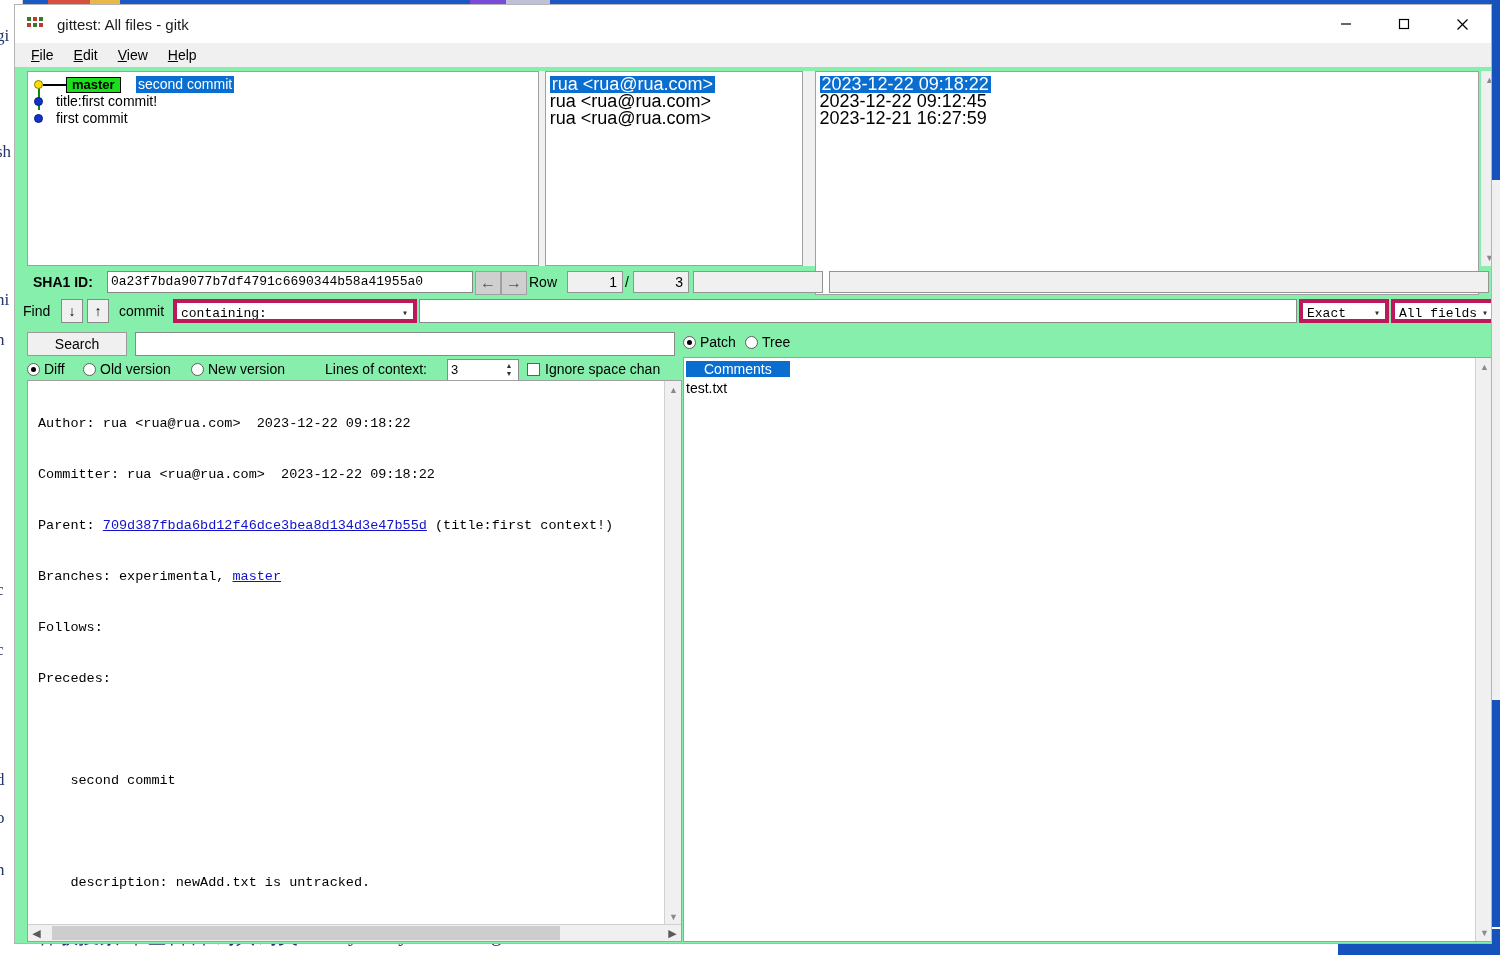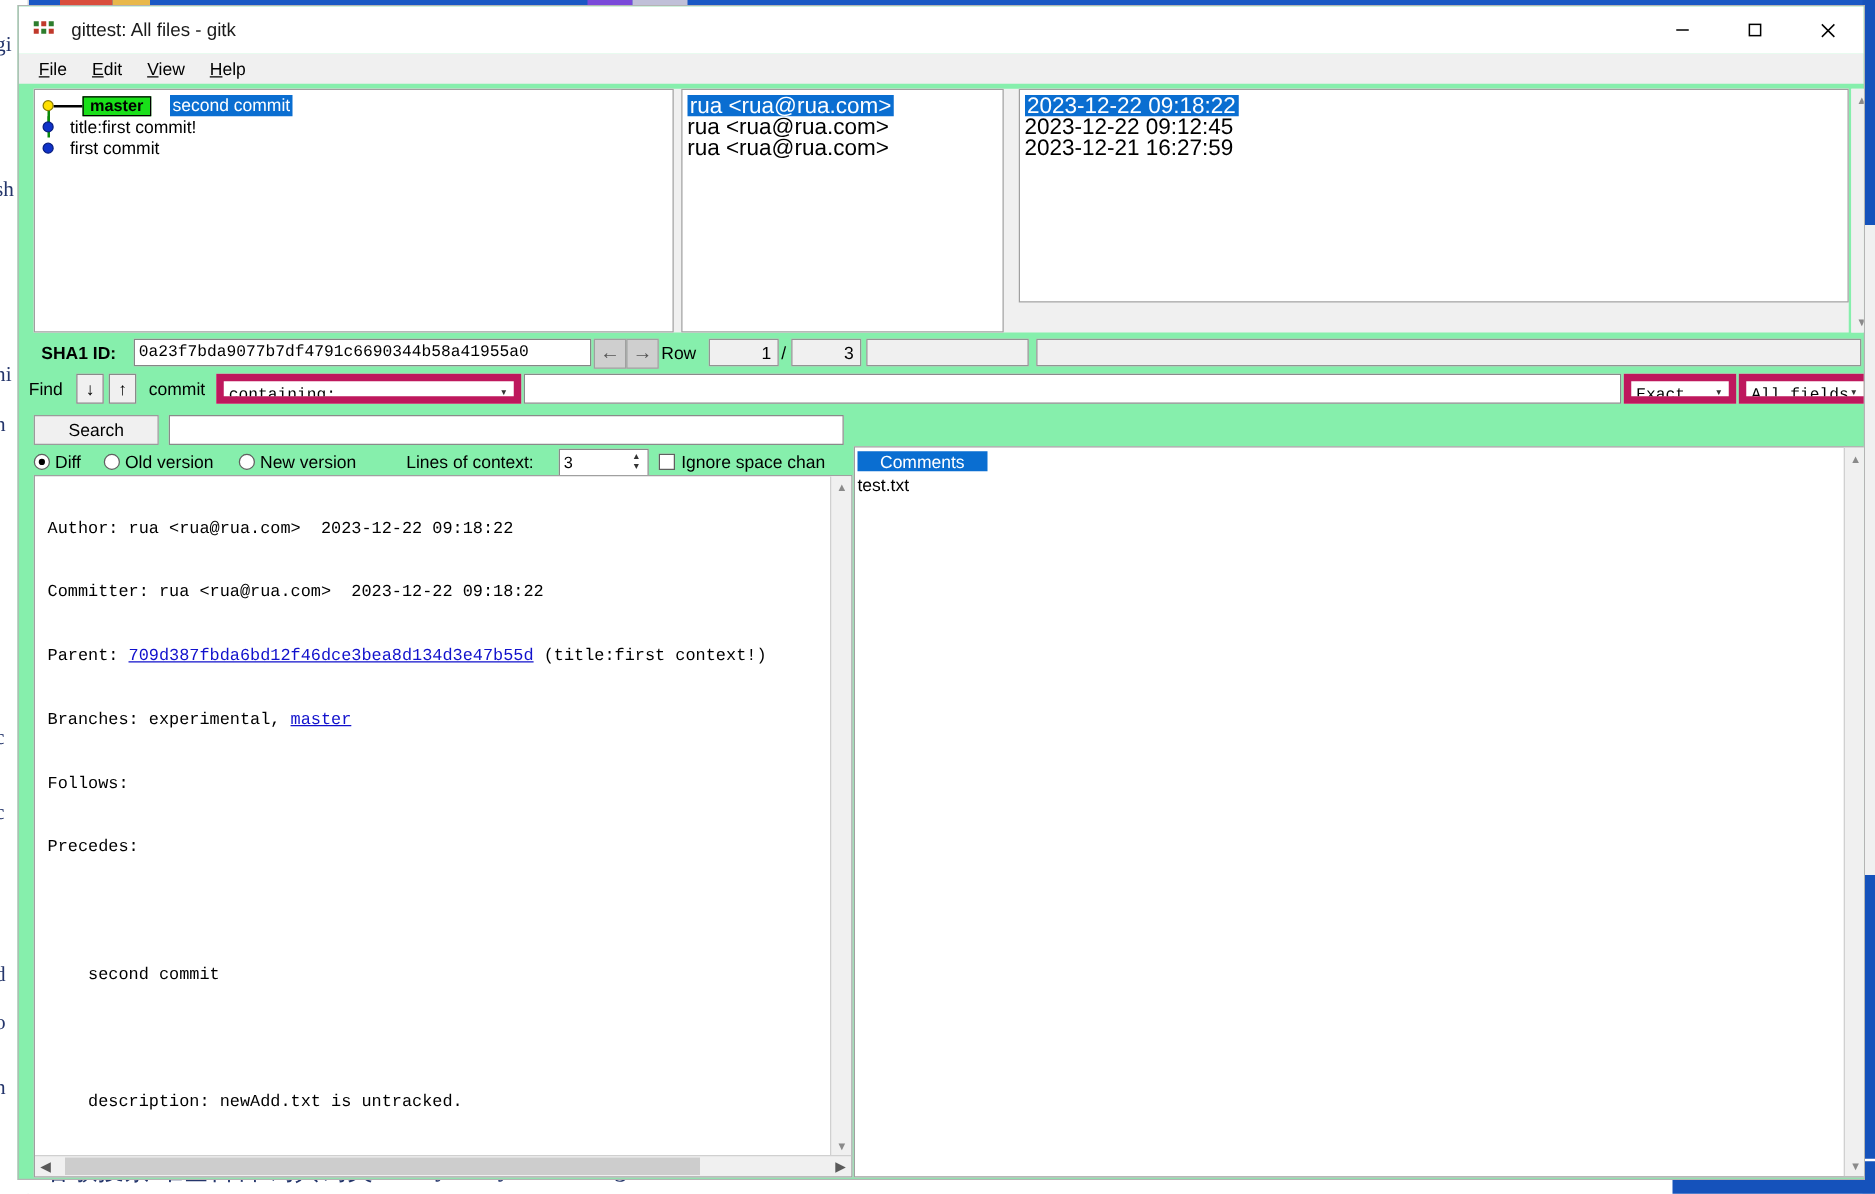--- a/index.html
+++ b/index.html
@@ -164,21 +164,21 @@
   }
   .pane {
     background: #ffffff;
     border: 1px solid #a0a0a0;
     box-sizing: border-box;
     overflow: hidden;
     position: relative;
   }
   #pane-graph { width: 516px; height: 195px; }
   #pane-author { width: 260px; height: 195px; margin-left: 6px; }
-  #pane-date  { width: 670px; height: 171px; margin-left: 12px; }
+  #pane-date  { width: 670px; height: 224px; margin-left: 12px; }
 
   .row-line {
     height: 17px;
     line-height: 17px;
     font-size: 18px;
     color: #000;
     white-space: nowrap;
     padding-left: 4px;
   }
   .sel-blue { background: #0a6ed1; color: #ffffff; display: inline-block; padding: 0 2px; }
@@ -360,21 +360,21 @@
     box-sizing: border-box;
     display: flex; align-items: center; justify-content: center;
     font-size: 14px; color: #000;
   }
   #find-down { left: 46px; }
   #find-up { left: 72px; }
   #commit-label { left: 104px; top: 4px; }
   .tk-combo {
     position: absolute;
     background: #ffffff;
-    border: 6px solid #be185d;
+    border: 4px solid #be185d;
     box-sizing: border-box;
     font-family: "Liberation Mono", monospace;
     font-size: 13px;
     color: #000;
     line-height: 21px;
     padding-left: 4px;
     white-space: nowrap;
     overflow: hidden;
   }
   .tk-combo .caret {
@@ -722,20 +722,30 @@
     </div>
   </div>
   <div id="ctx-spin">
     <span>3</span>
     <span class="spin-arrows">
       <span>▲</span>
         <span>▼</span>
     </span>
   </div>
 
+  <div id="patchtree-row">
+    <div class="radio checked" id="r-patch">
+      <span class="dot"></span>
+      <span>Patch</span>
+    </div>
+    <div class="radio" id="r-tree">
+      <span class="dot"></span>
+      <span>Tree</span>
+    </div>
+  </div>
 
   <div id="diff-pane">
     <div id="diff-text">
       <div class="dl">Author: rua &lt;rua@rua.com&gt;  2023-12-22 09:18:22</div>
       <div class="dl">Committer: rua &lt;rua@rua.com&gt;  2023-12-22 09:18:22</div>
       <div class="dl"><span>Parent: </span><span class="lnk">709d387fbda6bd12f46dce3bea8d134d3e47b55d</span><span> (title:first context!)</span></div>
       <div class="dl"><span>Branches: experimental, </span><span class="lnk">master</span></div>
       <div class="dl">Follows:</div>
       <div class="dl">Precedes:</div>
       <div class="dl">&nbsp;</div>

